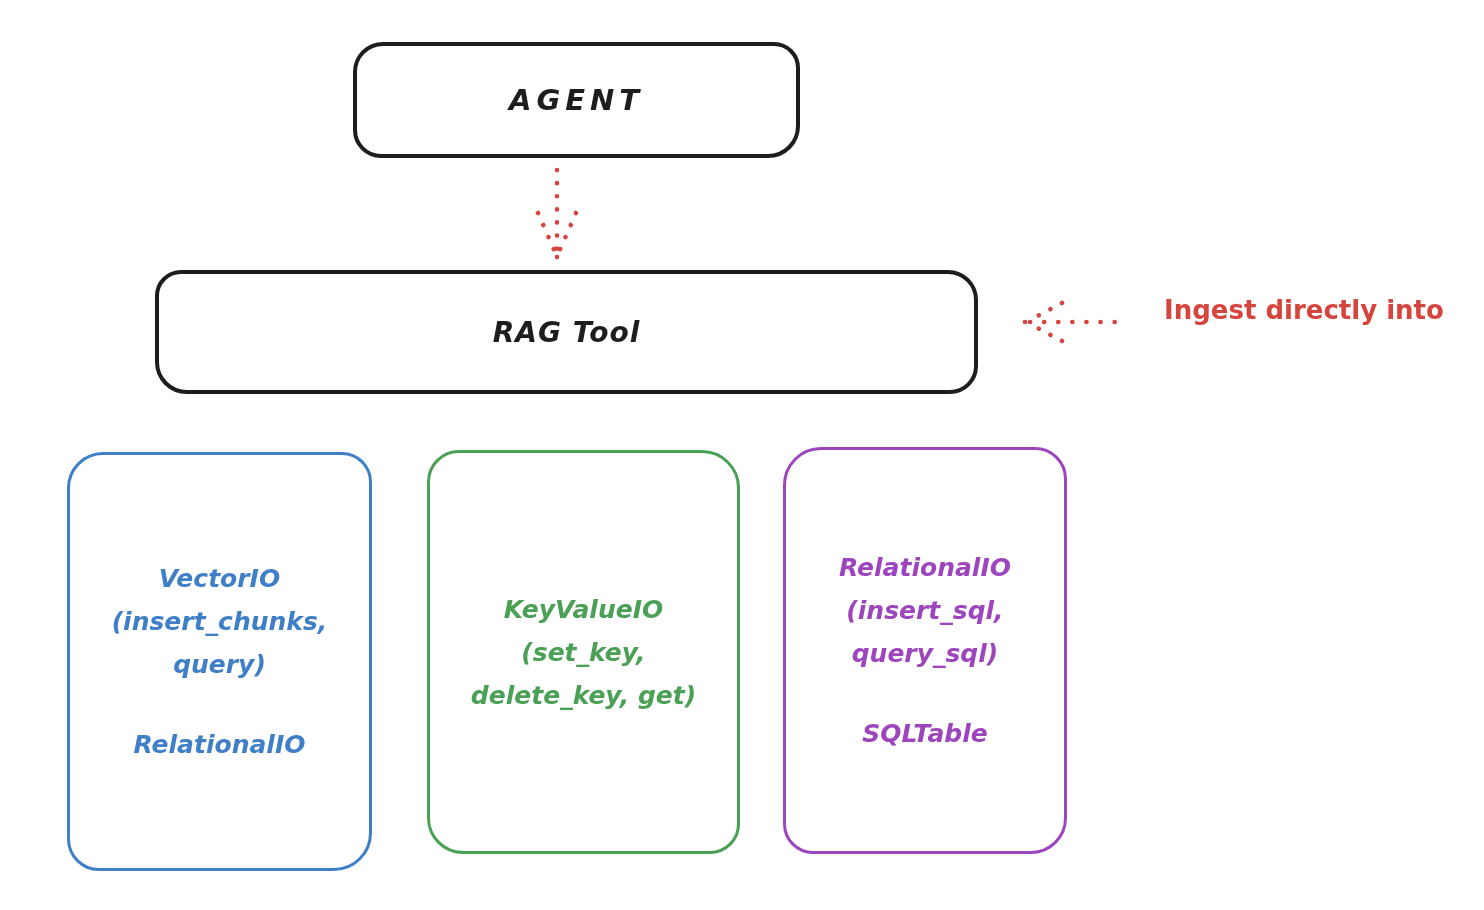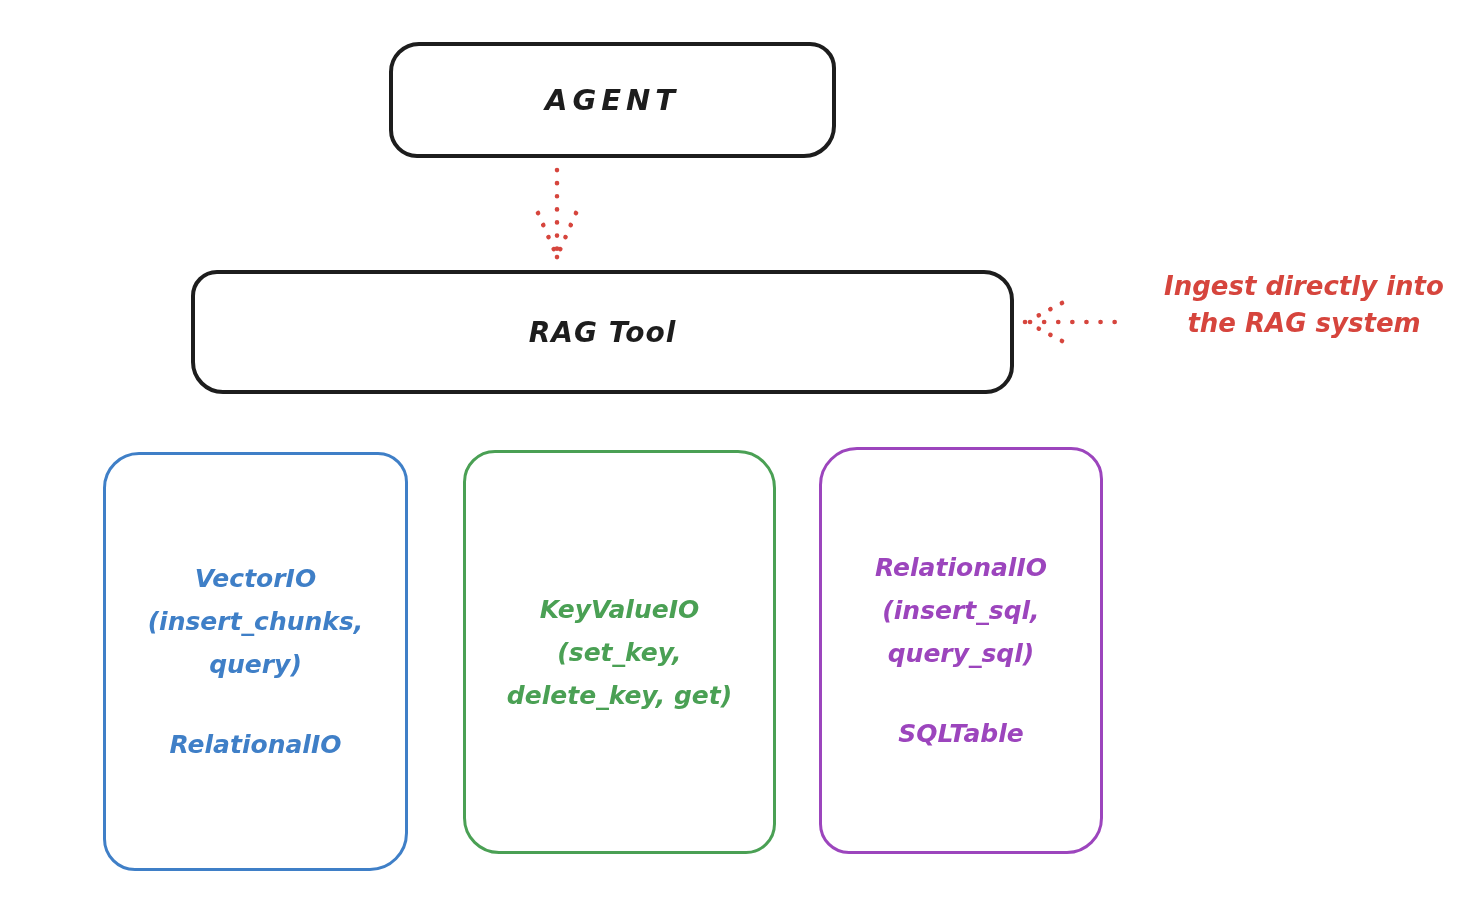--- a/index.html
+++ b/index.html
@@ -22,21 +22,20 @@
     height: 910px;
     pointer-events: none;
   }
   .box {
     position: absolute;
     box-sizing: border-box;
     display: flex;
     align-items: center;
     justify-content: center;
     background: #ffffff;
-    margin-left: 36px;
   }
   .node-black {
     border: 4px solid #1d1d1d;
     color: #1d1d1d;
     font-weight: bold;
   }
   .agent {
     left: 353px; top: 42px;
     width: 447px; height: 116px;
     border-radius: 30px 26px 32px 28px;
@@ -79,28 +78,27 @@
   }
   .store-purple {
     left: 783px; top: 447px;
     width: 284px; height: 407px;
     border: 3.5px solid #9c45bd;
     color: #9c45bd;
     border-radius: 38px 32px 36px 30px;
   }
   .annotation {
     position: absolute;
-    left: 1128px; top: 268px;
+    left: 1128px; top: 292px;
     width: 352px;
     text-align: center;
     color: #d6453d;
     font-weight: bold;
     font-size: 26px;
     line-height: 37px;
-    font-style: italic;
   }
 </style>
 </head>
 <body>
 
 <div class="canvas">
 
   <svg class="arrows" viewBox="0 0 1484 910" xmlns="http://www.w3.org/2000/svg">
 
     <g stroke="#d6453d" stroke-width="4.6" stroke-linecap="round" fill="none">
@@ -121,21 +119,20 @@
   <div class="box node-black agent">
     <span>AGENT</span>
   </div>
 
   <div class="box node-black rag">
     <span>RAG Tool</span>
   </div>
 
   <div class="annotation">
     <div>Ingest directly into</div>
-    <div>the RAG system</div>
   </div>
 
   <div class="box store store-blue">
     <div>
       <div>VectorIO</div>
       <div>(insert_chunks,</div>
       <div>query)</div>
     </div>
     <div class="index-label">RelationalIO</div>
   </div>

